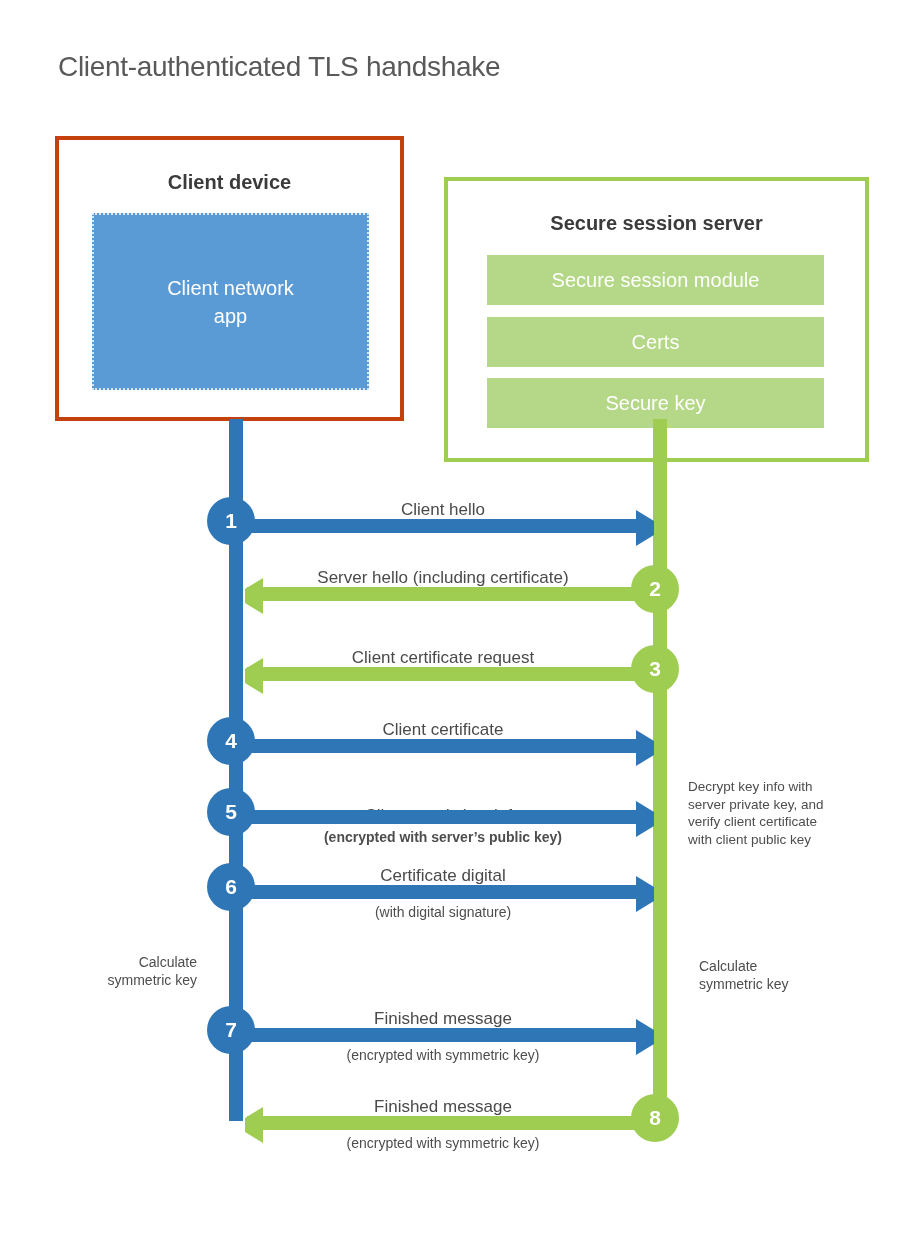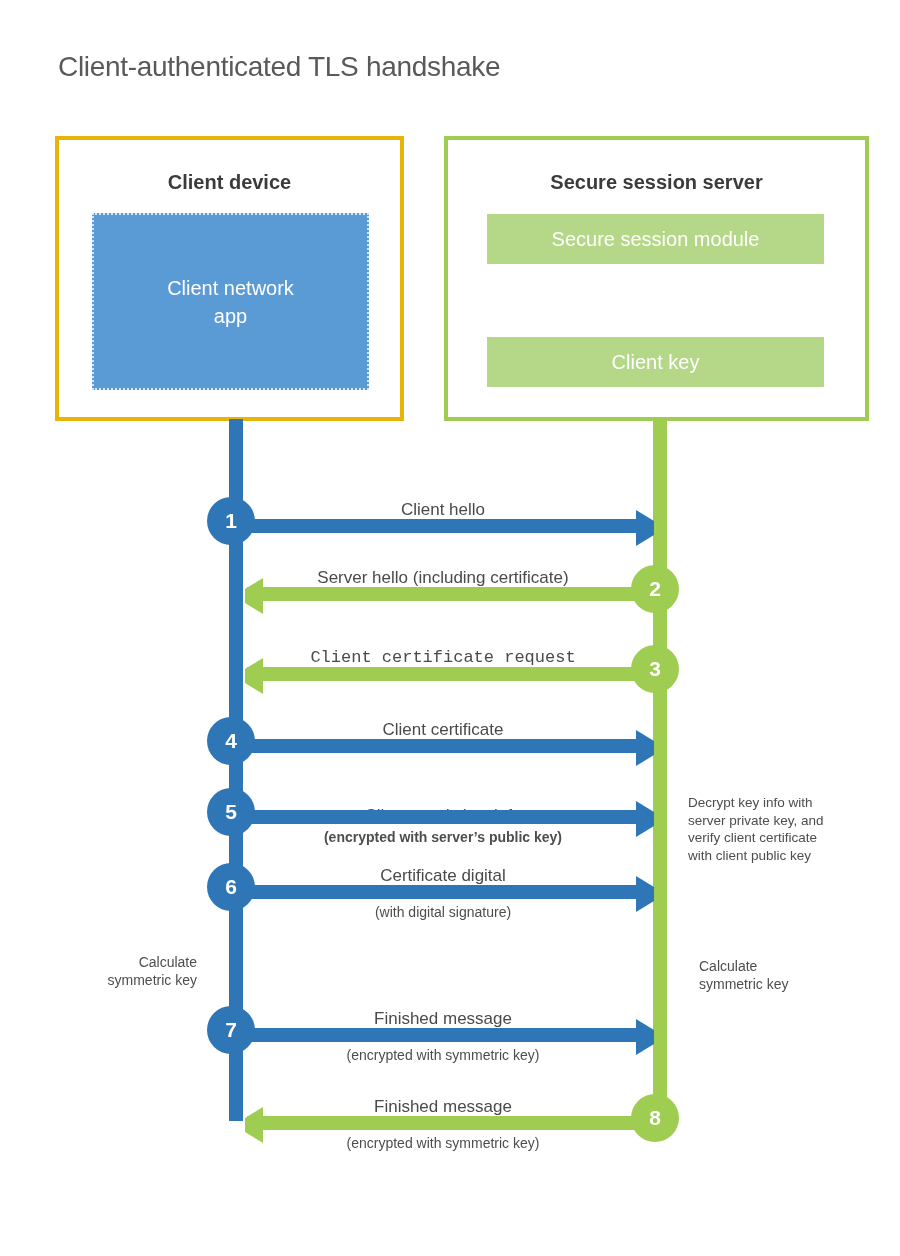--- a/index.html
+++ b/index.html
@@ -4,22 +4,22 @@
 <style>
   * { margin:0; padding:7px; box-sizing:border-box; }
   body { background:#fff; font-family:"Liberation Sans","DejaVu Sans",sans-serif; }
   .page { position:relative; width:900px; height:1256px; background:#ffffff; overflow:hidden; }
 
   .title { position:absolute; left:37px; top:30px; font-size:28px; font-weight:400;
            color:#595959; letter-spacing:-0.3px; }
 
   
   .actor-box { position:absolute; top:122px; height:285px; background:#fff; }
-  .client-box { left:41px; width:349px; border:4px solid #eab308; }
-  .server-box { left:430px; width:425px; border:4px solid #9ecd52; }
+  .client-box { left:41px; width:349px; border:4px solid #c2410c; }
+  .server-box { left:430px; width:425px; border:4px solid #9ecd52;margin-top:41px; }
   .actor-title { position:absolute; top:24px; left:0; width:100%; text-align:center;
                  font-size:20px; font-weight:700; color:#3b3b3b; }
 
   .app-box { position:absolute; left:33px; top:73px; width:277px; height:177px;
              background:#5b9bd5; border:2px dotted rgba(255,255,255,0.75);
              display:flex; align-items:center; justify-content:center;
              color:#ffffff; font-size:20px; line-height:28px; text-align:center;
              white-space:pre-line; }
 
   .module-bar { position:absolute; left:39px; width:337px; height:50px;
@@ -47,41 +47,42 @@
   .tri-right.blue-t { border-left:18px solid #2e76b6; }
   .tri-left.green-t { border-right:18px solid #9ecd52; }
 
   .alabel { position:absolute; left:219px; width:420px; text-align:center;
             font-size:17px; color:#4a4a4a; }
   .asub   { position:absolute; left:219px; width:420px; text-align:center;
             font-size:14px; color:#4d4d4d; }
 
   .note { position:absolute; font-size:13.5px; line-height:17.5px; color:#4d4d4d;
           white-space:pre-line; }
-  .note-decrypt { left:667px; top:773px; width:175px; text-align:left; }
+  .note-decrypt { left:667px; top:757px; width:175px; text-align:left; }
   .note-calc-left { left:60px; top:932px; width:130px; text-align:right; line-height:18px; font-size:14px; }
   .note-calc-right { left:678px; top:936px; width:140px; text-align:left; line-height:18px; font-size:14px; }
 </style>
 </head>
 <body>
 
 <div class="page">
 
   <div class="title">Client-authenticated TLS handshake</div>
 
   <div class="actor-box client-box">
     <div class="actor-title">Client device</div>
     <div class="app-box">Client network
 app</div>
   </div>
 
   <div class="actor-box server-box">
     <div class="actor-title">Secure session server</div>
     <div class="module-bar" style="top:74px">Secure session module</div>
-    <div class="module-bar" style="top:197px">Client key</div>
+    <div class="module-bar" style="top:136px">Certs</div>
+    <div class="module-bar" style="top:197px">Secure key</div>
   </div>
 
   <div class="vline blue" style="left:215px; top:405px; height:702px;"></div>
   <div class="vline green" style="left:639px; top:405px; height:700px;"></div>
 
   <div>
     <div class="circle blue" style="left:193px; top:483px;">1</div>
     <div class="hline blue" style="left:217px; top:505px; width:407px;"></div>
     <div class="tri tri-right blue-t" style="left:622px; top:496px;"></div>
     <div class="alabel" style="top:479px;">Client hello</div>
@@ -91,21 +92,21 @@
     <div class="circle green" style="left:617px; top:551px;">2</div>
     <div class="hline green" style="left:233px; top:573px; width:408px;"></div>
     <div class="tri tri-left green-t" style="left:217px; top:564px;"></div>
     <div class="alabel" style="top:547px;">Server hello (including certificate)</div>
   </div>
 
   <div>
     <div class="circle green" style="left:617px; top:631px;">3</div>
     <div class="hline green" style="left:233px; top:653px; width:408px;"></div>
     <div class="tri tri-left green-t" style="left:217px; top:644px;"></div>
-    <div class="alabel" style="top:627px;font-family:Liberation Mono, monospace;">Client certificate request</div>
+    <div class="alabel" style="top:627px;">Client certificate request</div>
   </div>
 
   <div>
     <div class="circle blue" style="left:193px; top:703px;">4</div>
     <div class="hline blue" style="left:217px; top:725px; width:407px;"></div>
     <div class="tri tri-right blue-t" style="left:622px; top:716px;"></div>
     <div class="alabel" style="top:699px;">Client certificate</div>
   </div>
 
   <div>

